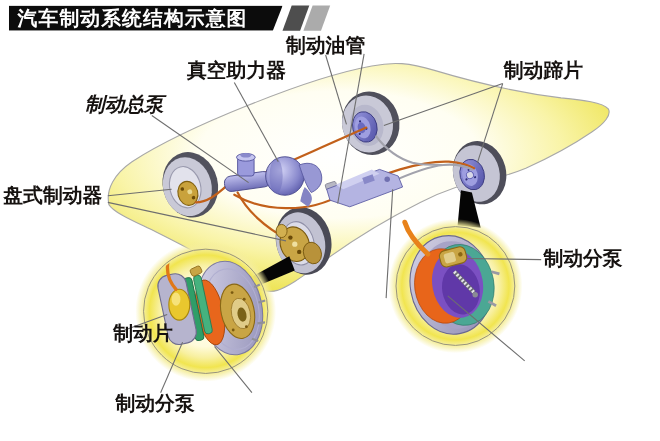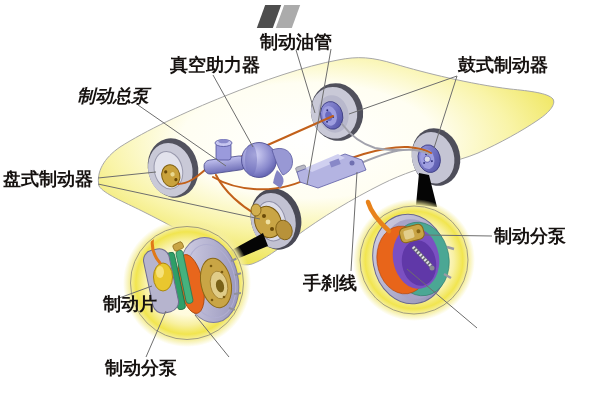--- a/index.html
+++ b/index.html
@@ -224,26 +224,28 @@
       <line x1="98" y1="184" x2="260" y2="219"></line>
       <line x1="351" y1="271" x2="357" y2="172"></line>
       <line x1="111" y1="301" x2="152" y2="286"></line>
       <line x1="146" y1="357" x2="166" y2="311"></line>
       <line x1="229" y1="357" x2="195" y2="315"></line>
       <line x1="492" y1="236" x2="424" y2="235"></line>
       <line x1="477" y1="328" x2="407" y2="269"></line>
     </g>
   </svg>
 
+  <div class="titlebar">
+    <span>汽车制动系统结构示意图</span>
+  </div>
   <div class="stripe stripe1"></div>
   <div class="stripe stripe2"></div>
 
   <div class="lbl" style="left:260px;top:32px;">制动油管</div>
   <div class="lbl" style="left:170px;top:55px;">真空助力器</div>
   <div class="lbl" style="left:77px;top:86px;font-style:italic;">制动总泵</div>
-  <div class="lbl" style="left:458px;top:55px;">鼓式制动器</div>
+  <div class="lbl" style="left:458px;top:55px;">制动蹄片</div>
   <div class="lbl" style="left:3px;top:169px;text-align:right;">盘式制动器</div>
-  <div class="lbl" style="left:303px;top:273px;">手刹线</div>
   <div class="lbl" style="left:55px;top:294px;margin-left:48px;">制动片</div>
   <div class="lbl" style="left:105px;top:358px;">制动分泵</div>
   <div class="lbl" style="left:494px;top:226px;">制动分泵</div>
 
 </div>
 
 </body></html>

